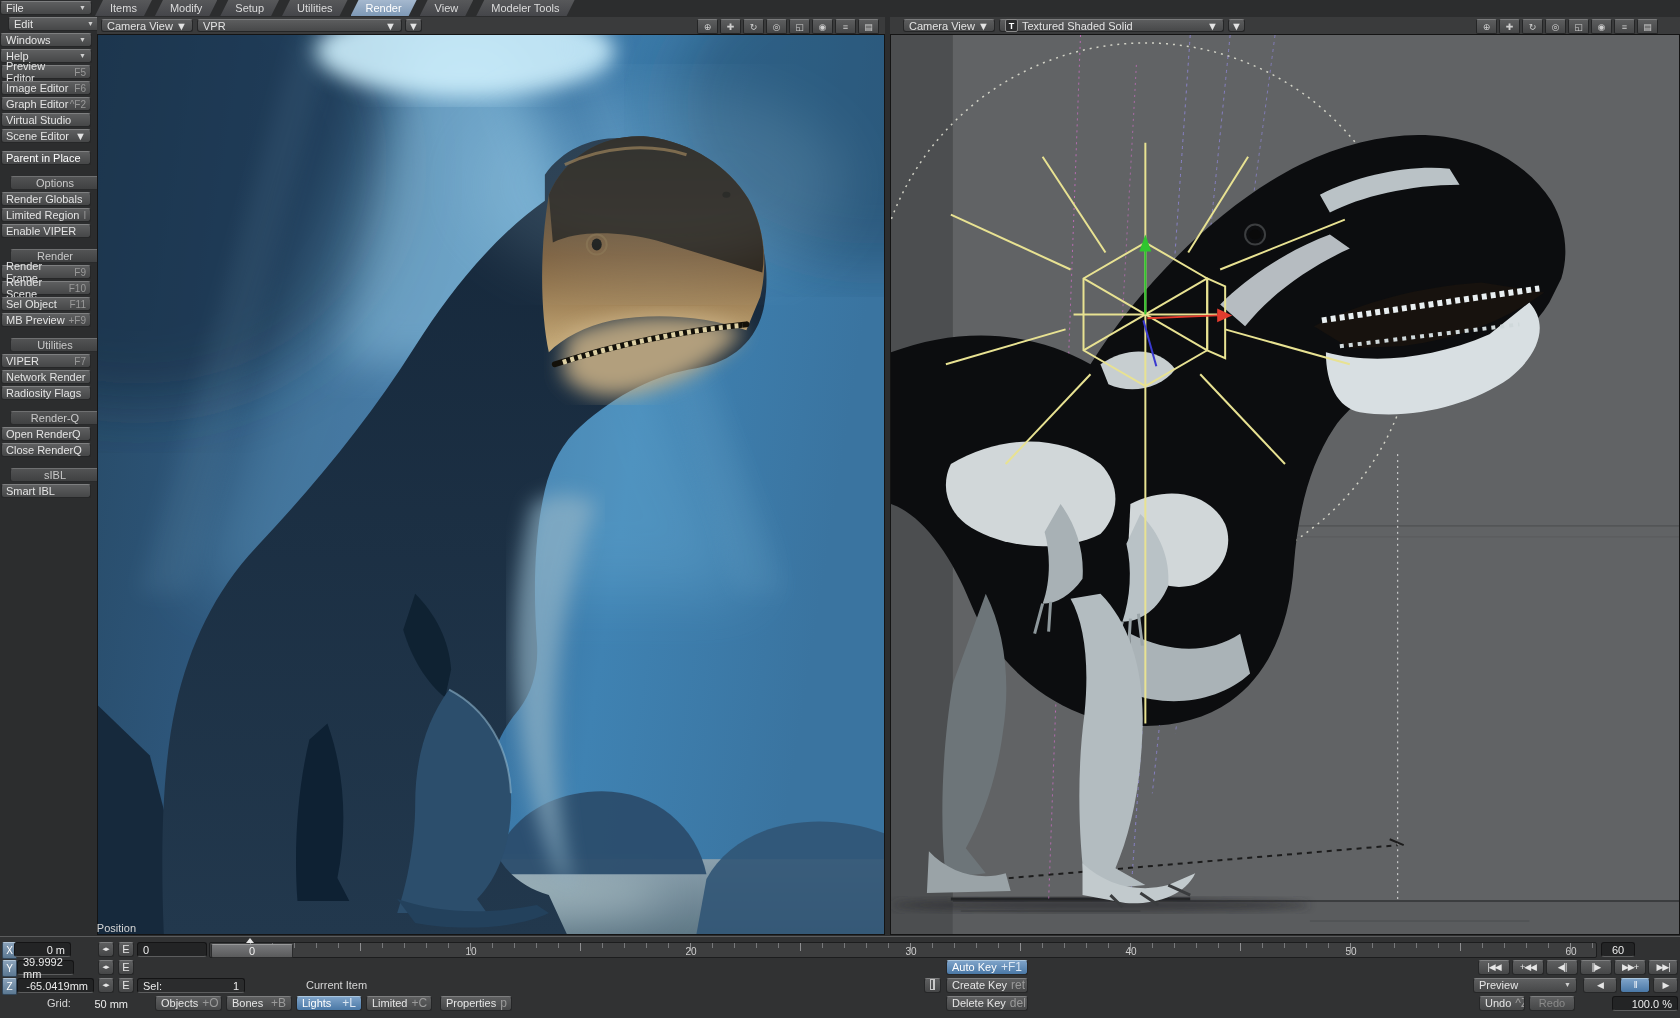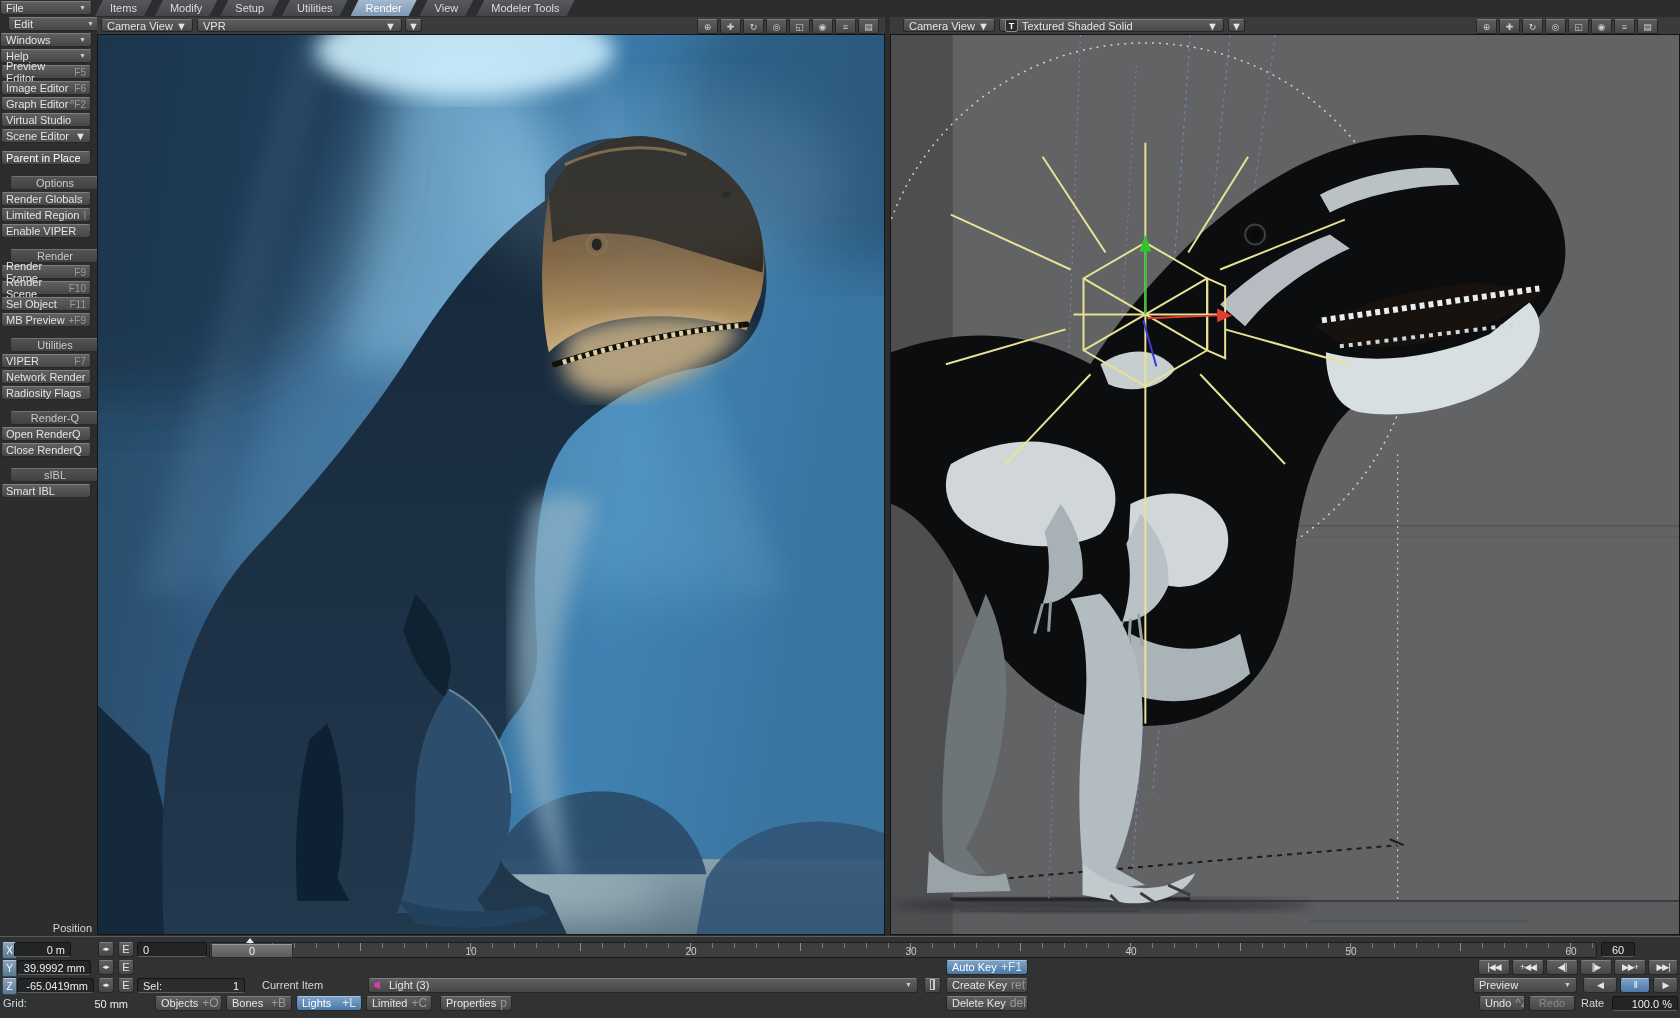--- a/index.html
+++ b/index.html
@@ -12,21 +12,21 @@
        border-radius:3px;padding:0 5px;color:#e6e6e6;box-sizing:border-box;height:15px;line-height:12px;
        white-space:nowrap;overflow:hidden;}
   .btn .sc{color:#9a9a9a;font-size:12px;margin-left:4px;}
   .btn .chev{color:#cfcfcf;font-size:7px;margin-left:4px;}
   .blue{background:linear-gradient(#7ea3c9,#4a78a6);border-top-color:#aac6de;color:#fff;}
   .blue .sc{color:#dbe6f2;}
   .field{position:absolute;background:#232425;border:1px solid #141415;border-bottom-color:#5c5d5e;
          border-radius:3px;color:#ececec;display:flex;align-items:center;box-sizing:border-box;
          height:15px;padding:0 5px;}
   .field.right{justify-content:flex-end;}
-  .lbl{position:absolute;color:#d6d6d6;line-height:15px;white-space:nowrap;}
+  .lbl{position:absolute;color:#d6d6d6;line-height:15px;white-space:nowrap;margin-left:44px;}
   
   .sbtn{position:absolute;left:1px;width:90px;height:14px;display:flex;align-items:center;justify-content:space-between;
         background:linear-gradient(#5e5f60,#464748);border:1px solid #262728;border-top-color:#7e7f80;
         border-radius:3px;padding:0 4px;box-sizing:border-box;font-size:11px;}
   .sbtn .sc{color:#999;font-size:10px;}
   .shdr{position:absolute;left:1px;width:90px;height:14px;display:flex;align-items:center;justify-content:center;
         background:linear-gradient(#525354,#404142);border:1px solid #292a2b;border-top-color:#6f7071;
         border-radius:3px;color:#c9c9c9;box-sizing:border-box;margin-left:9px;}
   
   #tabbar{position:absolute;left:95px;top:0;height:16px;display:flex;align-items:stretch;}
@@ -410,21 +410,21 @@
       <span class="ruler-num" style="left:261px">10</span>
       <span class="ruler-num" style="left:481px">20</span>
       <span class="ruler-num" style="left:701px">30</span>
       <span class="ruler-num" style="left:921px">40</span>
       <span class="ruler-num" style="left:1141px">50</span>
       <span class="ruler-num" style="left:1361px">60</span>
     </div>
     <div class="field" style="left:1601px;top:5px;width:34px;justify-content:center">60</div>
 
     <div class="axbtn" style="top:23px">Y</div>
-    <div class="field right" style="left:17px;top:23px;width:74px">39.9992 mm</div>
+    <div class="field right" style="left:17px;top:23px;width:57px">39.9992 mm</div>
     <div class="btn nud" style="left:98px;top:23px;width:16px;justify-content:center">◂▸</div>
     <div class="btn" style="left:118px;top:23px;width:16px;justify-content:center">E</div>
     <div class="btn blue" style="left:946px;top:23px;width:82px">
         <span>Auto Key</span>
         <span class="sc">+F1</span>
       </div>
     <div class="btn tbtn" style="left:1478px;top:23px;width:32px">|◀◀</div>
     <div class="btn tbtn" style="left:1512px;top:23px;width:32px">+◀◀</div>
     <div class="btn tbtn" style="left:1546px;top:23px;width:32px">◀||</div>
     <div class="btn tbtn" style="left:1580px;top:23px;width:32px">||▶</div>
@@ -433,27 +433,20 @@
 
     <div class="axbtn" style="top:41px">Z</div>
     <div class="field right" style="left:17px;top:41px;width:77px">-65.0419mm</div>
     <div class="btn nud" style="left:98px;top:41px;width:16px;justify-content:center">◂▸</div>
     <div class="btn" style="left:118px;top:41px;width:16px;justify-content:center">E</div>
     <div class="field" style="left:137px;top:41px;width:108px;justify-content:space-between;background:#2b2c2d">
         <span>Sel:</span>
         <span>1</span>
       </div>
     <div class="lbl" style="left:262px;top:41px">Current Item</div>
-    <div class="btn" style="left:368px;top:41px;width:550px">
-        <span style="display:flex;align-items:center">
-          <span class="light-ico"></span>
-          <span>Light (3)</span>
-        </span>
-        <span class="chev">▼</span>
-      </div>
     <div class="btn" style="left:924px;top:41px;width:17px;justify-content:center">
         <span class="halfbox"></span>
       </div>
     <div class="btn" style="left:946px;top:41px;width:82px">
         <span>Create Key</span>
         <span class="sc">ret</span>
       </div>
     <div class="btn" style="left:1473px;top:41px;width:104px">
         <span>Preview</span>
         <span class="chev">▼</span>

